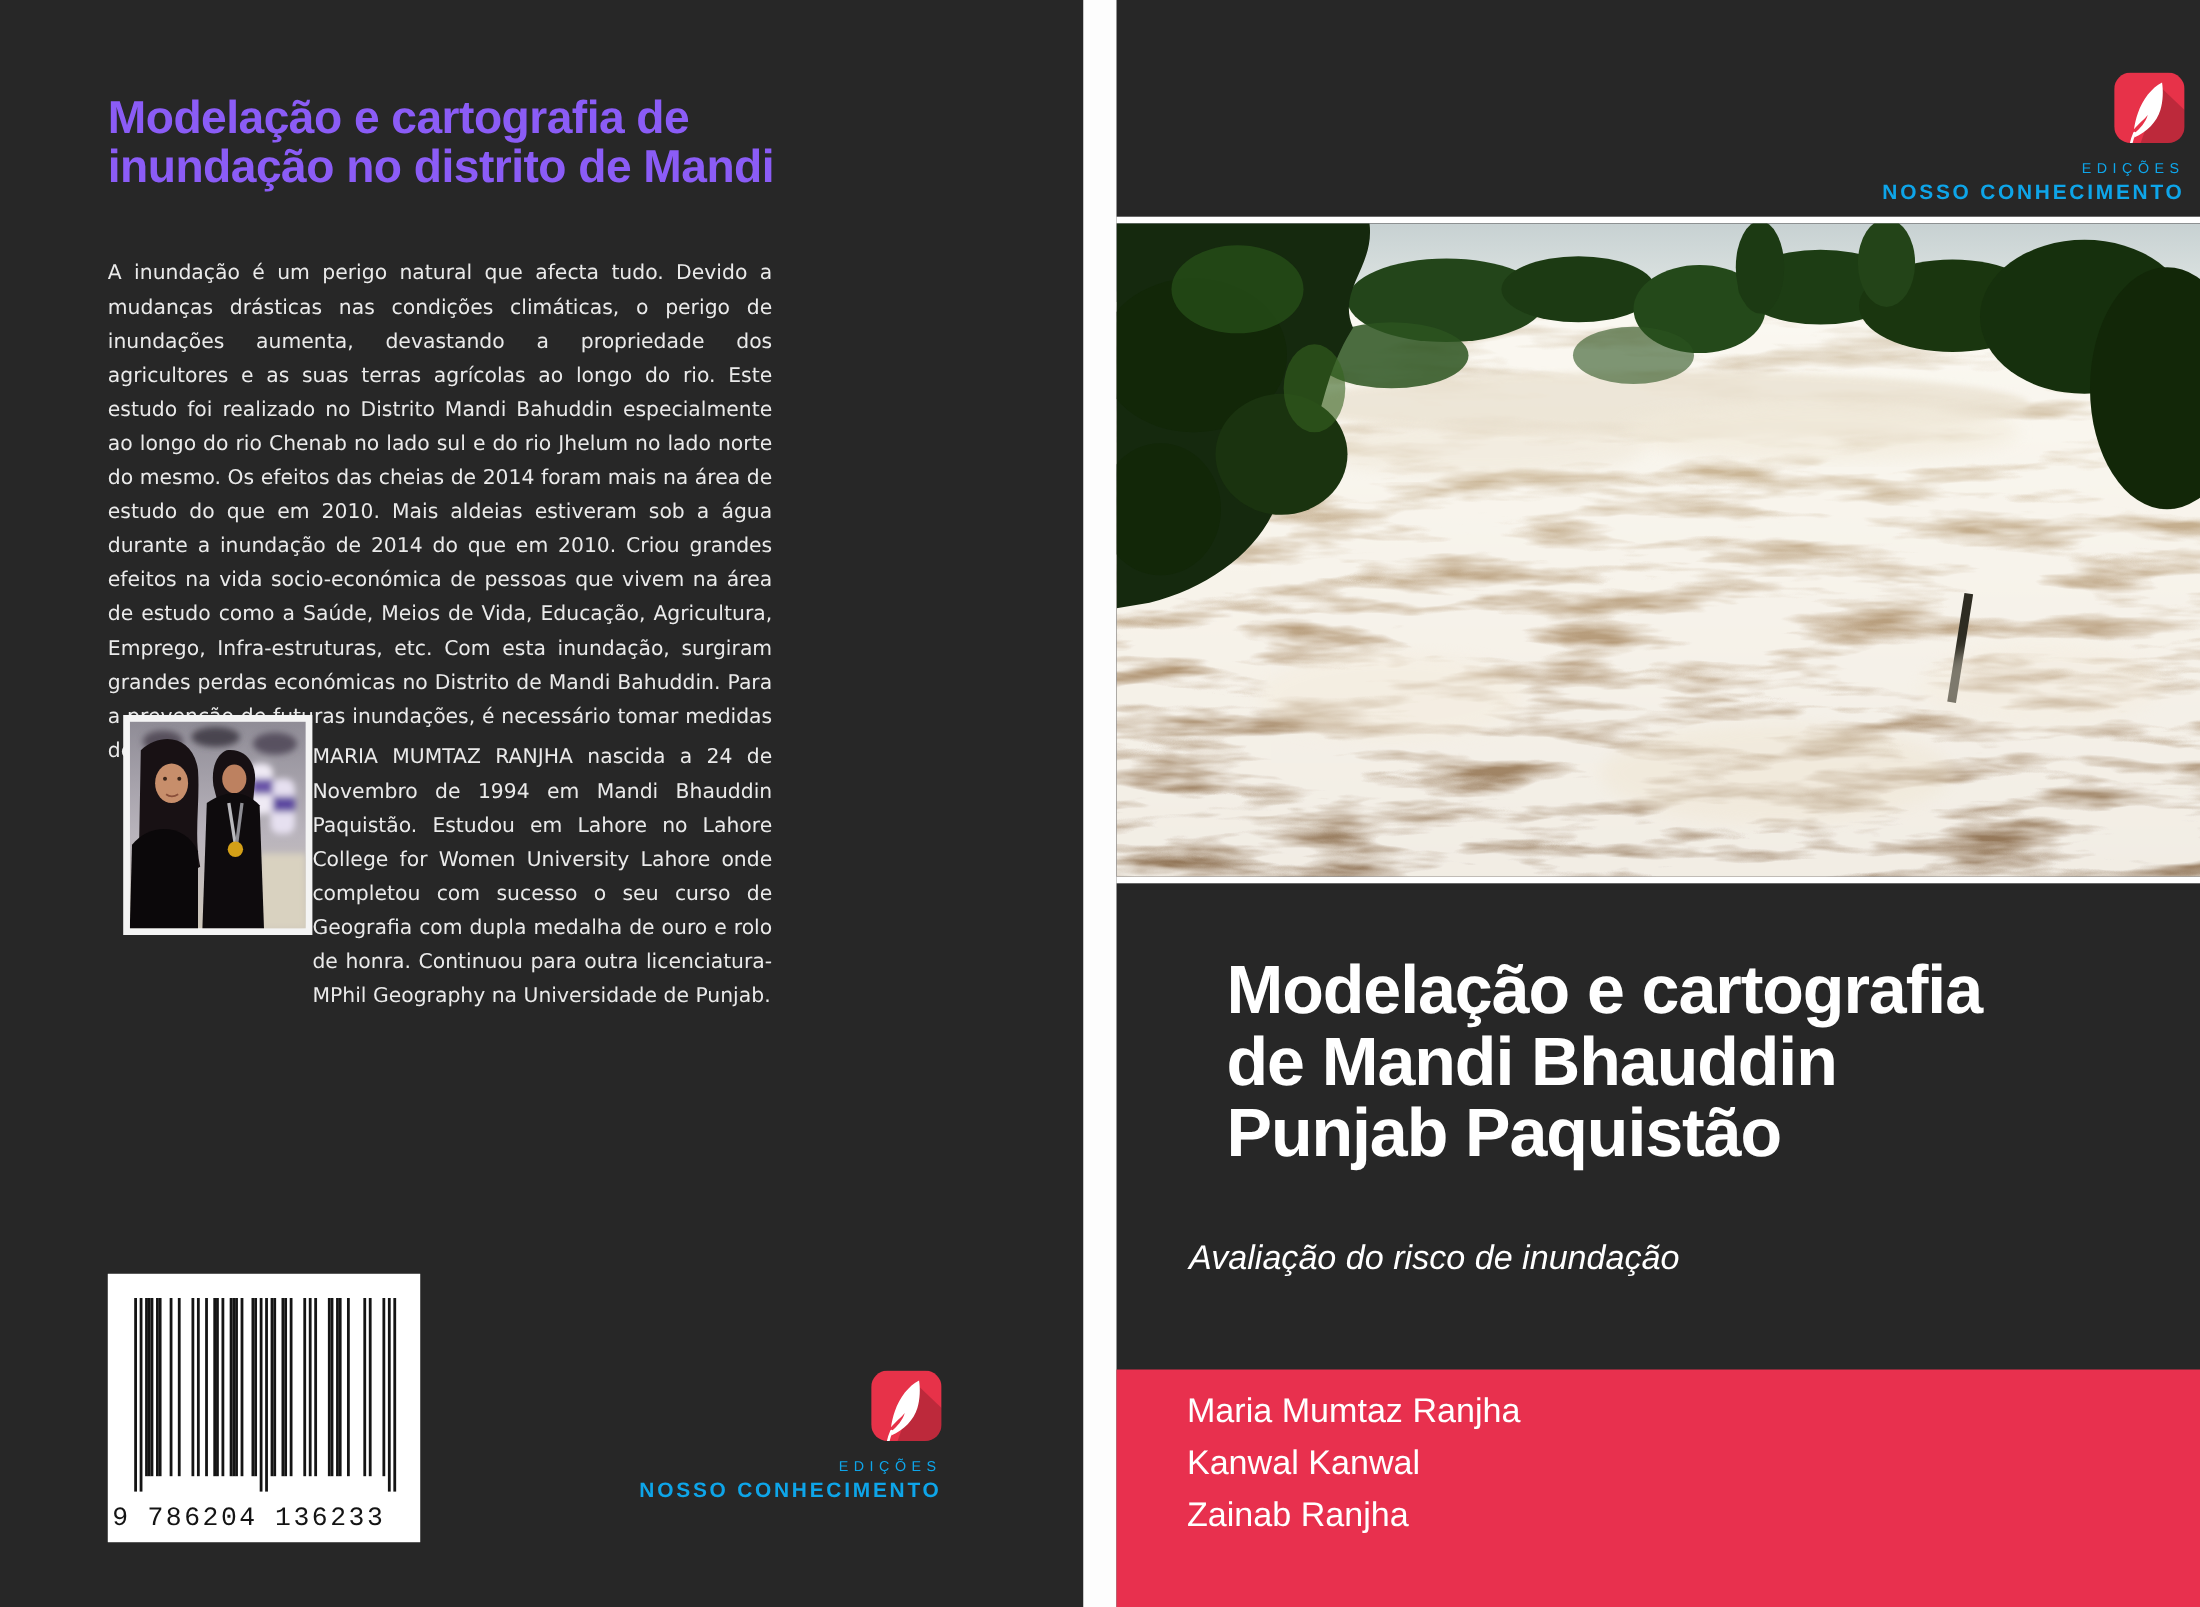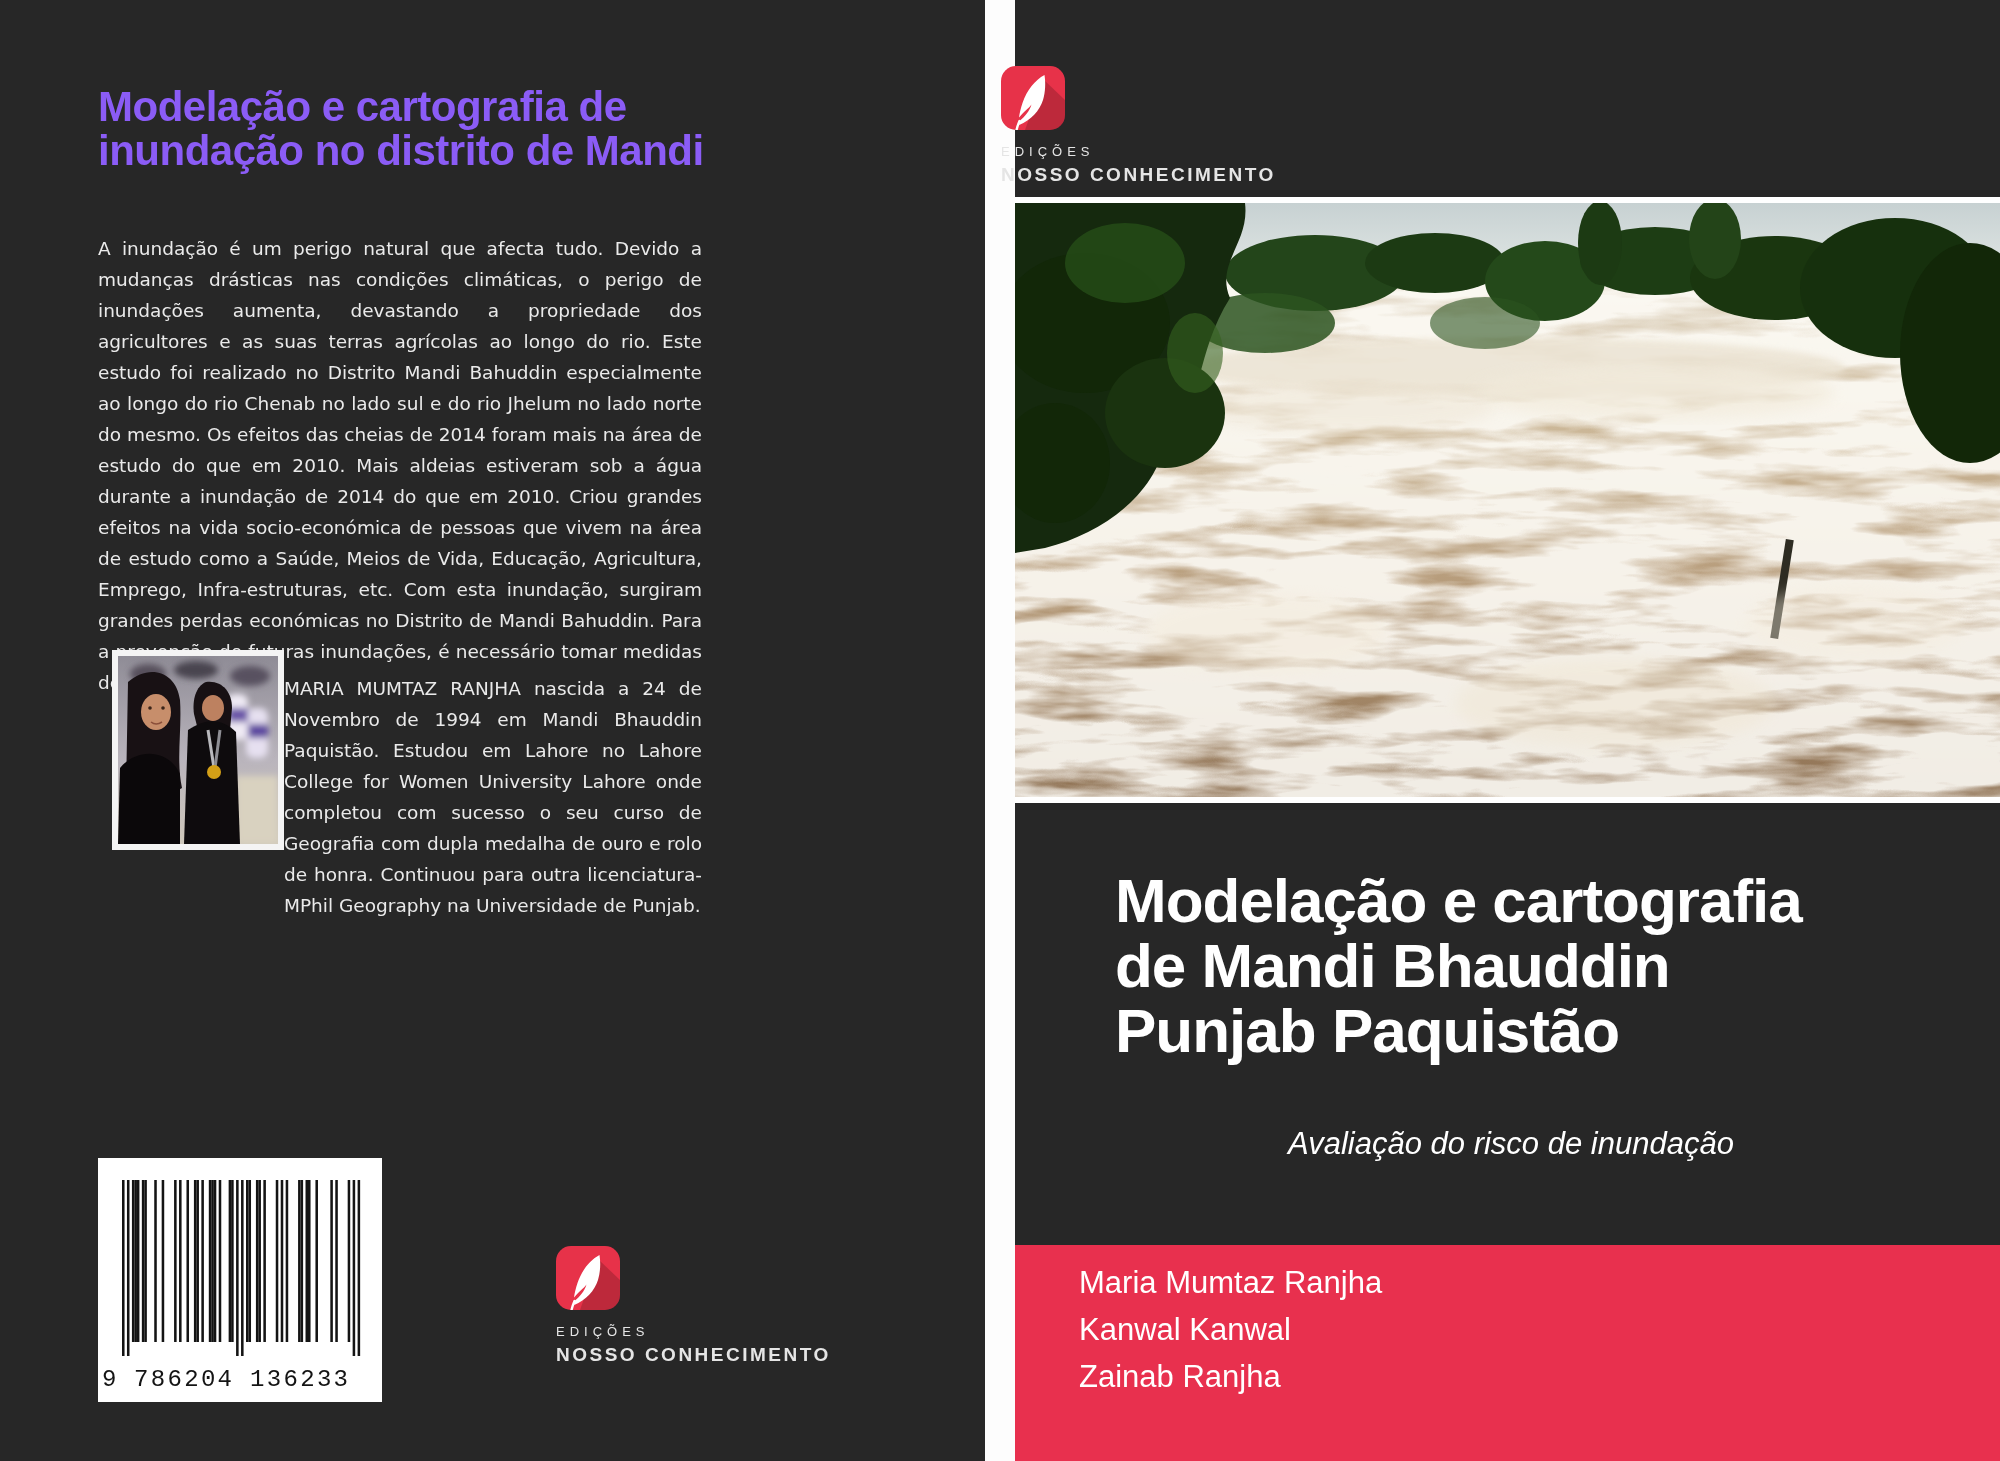--- a/index.html
+++ b/index.html
@@ -22,38 +22,38 @@
   .bio-photo svg{width:100%;height:100%;display:block;}
   .bio-text{position:absolute;left:186px;top:6px;width:418px;color:#eaeaea;
     font-family:"DejaVu Sans",sans-serif;font-size:18.5px;line-height:31px;
     text-align:justify;text-justify:inter-word;}
   .barcode-box{position:absolute;left:98px;top:1158px;width:284px;height:244px;background:#ffffff;}
   .barcode-box svg{width:100%;height:100%;display:block;}
   .barcode-digits{font-family:"Liberation Mono","DejaVu Sans Mono",monospace;
     font-size:24px;fill:#141414;}
 
   
-  .publisher{position:absolute;text-align:left;color:#e5e5e5;}
+  .publisher{position:absolute;text-align:right;color:#0ea5e9;}
   .publisher-back{left:556px;top:1246px;width:300px;}
   .publisher-front{left:0;top:66px;width:985px;transform:translateX(-14px);}
   .logo-icon{display:inline-block;width:64px;height:64px;}
   .logo-icon svg{width:100%;height:100%;display:block;}
   .publisher-line1{margin-top:10px;font-size:13px;letter-spacing:5px;font-weight:normal;}
   .publisher-line2{margin-top:5px;font-size:19px;letter-spacing:2.5px;font-weight:bold;}
 
   
   .sep{position:absolute;left:0;width:985px;height:6px;background:#ffffff;}
   .sep-top{top:197px;}
   .sep-bottom{top:797px;}
   .flood-photo{position:absolute;left:0;top:203px;width:985px;height:594px;overflow:hidden;}
   .flood-photo svg{width:100%;height:100%;display:block;}
   .front-title{position:absolute;left:64px;top:826px;width:900px;color:#ffffff;
     font-weight:bold;font-size:62px;line-height:65px;letter-spacing:-1px;margin-left:36px;}
   .front-subtitle{position:absolute;left:66px;top:1094px;width:860px;color:#ffffff;
-    font-style:italic;font-size:31px;line-height:38px;text-align:center;}
+    font-style:italic;font-size:31px;line-height:38px;}
   .author-band{position:absolute;left:0;top:1245px;width:985px;height:216px;}
   .author-names{position:absolute;left:64px;top:14px;color:#ffffff;
     font-weight:normal;font-size:31px;line-height:47px;}
 </style>
 </head>
 <body>
 
 <section class="page page-back">
 
   <h2 class="back-title">

